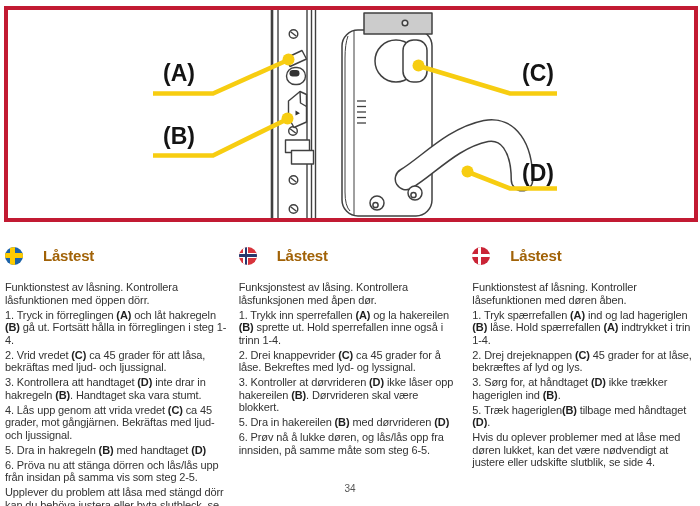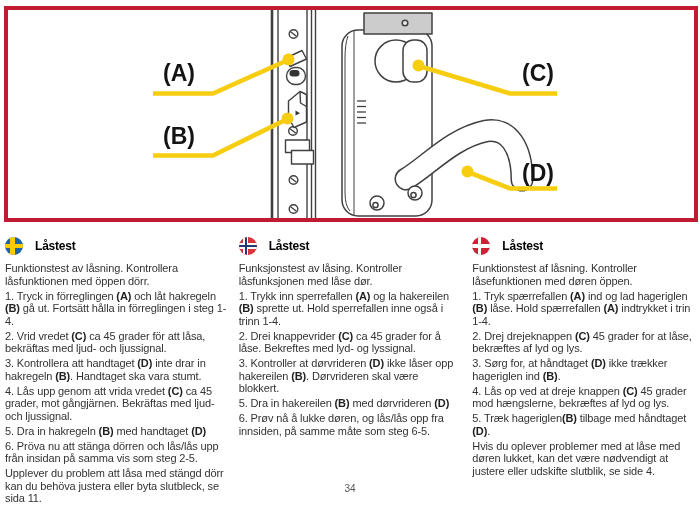--- a/index.html
+++ b/index.html
@@ -12,21 +12,21 @@
   
   .figure-wrap{position:absolute;top:0;left:0;width:700px;height:228px;}
   
   .columns{
     position:absolute;top:235px;left:5px;width:690px;
     display:grid;grid-template-columns:1fr 1fr 1fr;gap:11px;
   }
   section{min-width:0;}
   .col-header{display:flex;align-items:center;gap:8px;margin:0 0 5px 0;}
   .col-header h2{
-    margin:4px;font-size:12px;font-weight:bold;color:#000000;letter-spacing:-0.2px;
+    margin:12px;font-size:15px;font-weight:bold;color:#a16207;letter-spacing:-0.2px;
   }
   .columns p{
     margin:0 0 2.5px 0;
     font-size:11px;line-height:12.5px;letter-spacing:-0.12px;
     color:#333333;
   }
   .columns p b{color:#1f1f1f;}
   
   .flag{width:18px;height:18px;border-radius:50%;position:relative;overflow:hidden;flex:0 0 18px;}
   .flag i{position:absolute;display:block;}
@@ -167,40 +167,39 @@
   <section>
     <div class="col-header">
       <span class="flag no">
           <i class="v vw"></i>
           <i class="h hw"></i>
           <i class="v vb"></i>
           <i class="h hb"></i>
         </span>
       <h2>Låstest</h2>
     </div>
-    <p>Funksjonstest av låsing. Kontroller låsfunksjonen med låse dør.</p>
+    <p>Funksjonstest av låsing. Kontrollera låsfunksjonen med åpen dør.</p>
     <p>1. Trykk inn sperrefallen <b>(A)</b> og la hakereilen <b>(B)</b> sprette ut. Hold sperrefallen inne også i trinn 1-4.</p>
     <p>2. Drei knappevrider <b>(C)</b> ca 45 grader for å låse. Bekreftes med lyd- og lyssignal.</p>
     <p>3. Kontroller at dørvrideren <b>(D)</b> ikke låser opp hakereilen <b>(B)</b>. Dørvrideren skal være blokkert.</p>
     <p>5. Dra in hakereilen <b>(B)</b> med dørvrideren <b>(D)</b></p>
     <p>6. Prøv nå å lukke døren, og lås/lås opp fra innsiden, på samme måte som steg 6-5.</p>
   </section>
 
   <section>
     <div class="col-header">
       <span class="flag dk">
           <i class="v"></i>
           <i class="h"></i>
         </span>
       <h2>Låstest</h2>
     </div>
-    <p>Funktionstest af låsning. Kontroller låsefunktionen med døren öppen.</p>
+    <p>Funktionstest af låsning. Kontroller låsefunktionen med døren åben.</p>
     <p>1. Tryk spærrefallen <b>(A)</b> ind og lad hageriglen <b>(B)</b> låse. Hold spærrefallen <b>(A)</b> indtrykket i trin 1-4.</p>
     <p>2. Drej drejeknappen <b>(C)</b> 45 grader for at låse, bekræftes af lyd og lys.</p>
     <p>3. Sørg for, at håndtaget <b>(D)</b> ikke trækker hageriglen ind <b>(B)</b>.</p>
-    <p>4. Lås op ved at dreje knappen <b>(C)</b> 45 grader mod hængslerne, bekræftes af lyd og lys.</p>
     <p>5. Træk hageriglen<b>(B)</b> tilbage med håndtaget <b>(D)</b>.</p>
     <p>Hvis du oplever problemer med at låse med døren lukket, kan det være nødvendigt at justere eller udskifte slutblik, se side 4.</p>
   </section>
 
 </main>
 
 <div class="page-number">34</div>
 
 </body></html>

